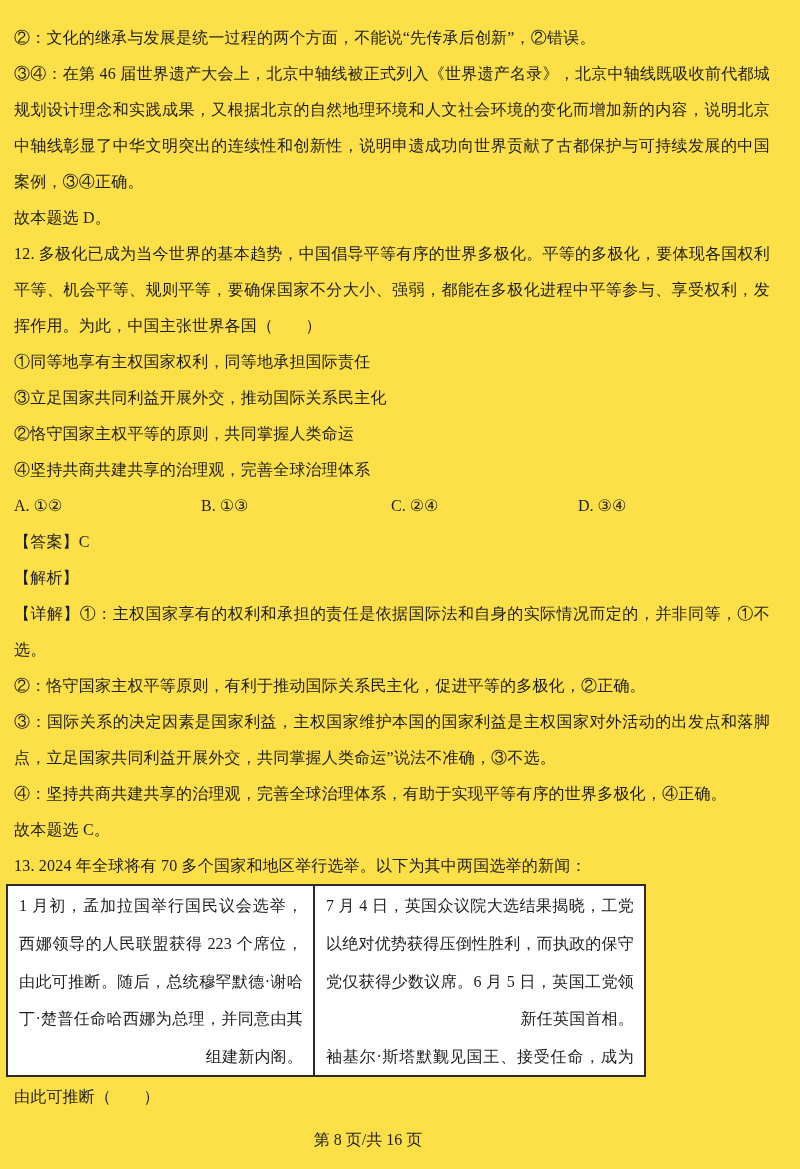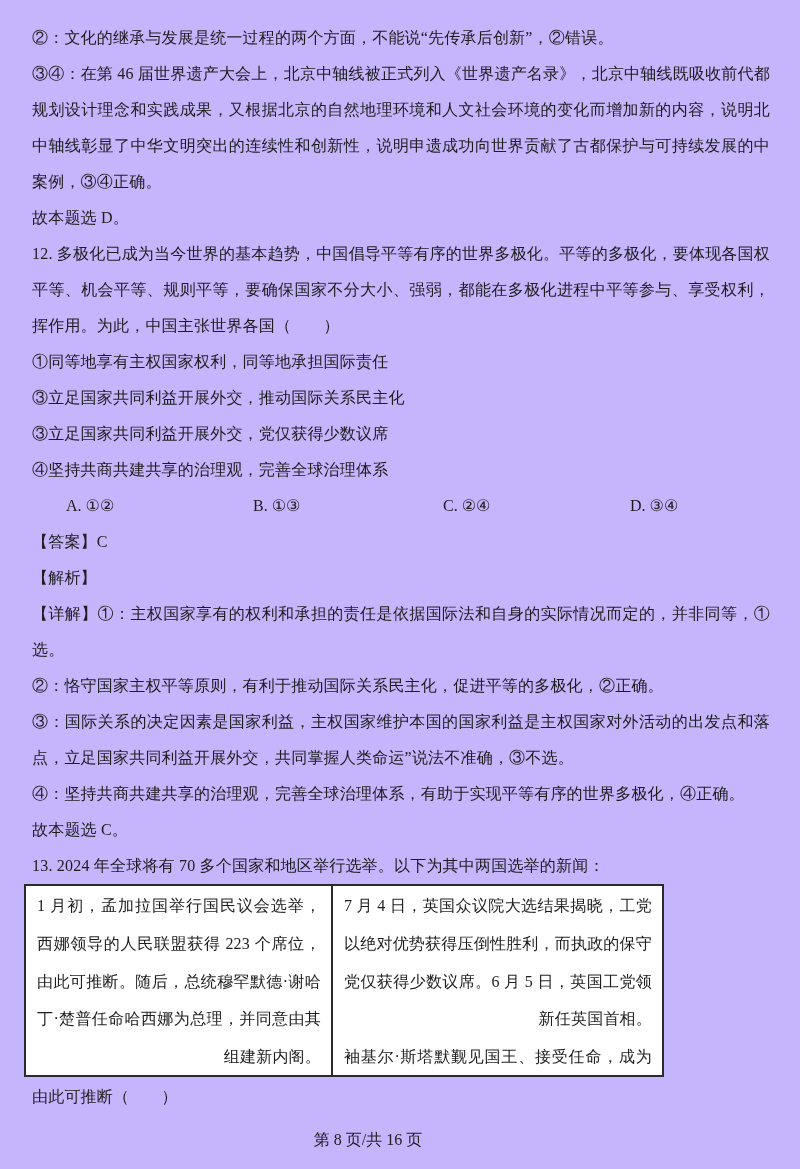--- a/index.html
+++ b/index.html
@@ -6,37 +6,37 @@
   html, body { background: #ffffff; }
   body {
     width: 800px; height: 1169px;
     font-family: "Liberation Serif", "DejaVu Serif", serif;
     color: #1d1d1d;
     -webkit-font-smoothing: antialiased;
   }
   .page {
     position: relative;
     width: 800px; height: 1169px;
-    padding: 20px 30px 0 32px;
+    padding: 20px 30px 0 14px;
     overflow: hidden;
-    background: #c4b5fd;
+    background: #fde047;
   }
   .line {
     height: 36px; line-height: 36px;
     font-size: 16px;
     white-space: nowrap;
     letter-spacing: 0.2px;
   }
   .fill {
     white-space: normal;
     text-align: justify;
     text-align-last: justify;
     overflow: hidden;
   }
-  .opts { display: flex; height: 36px; line-height: 36px; font-size: 16px; margin-left: 34px; }
+  .opts { display: flex; height: 36px; line-height: 36px; font-size: 16px; }
   .opt-a { width: 187px; } .opt-b { width: 190px; } .opt-c { width: 187px; } .opt-d { flex: 1; }
   .news-table {
     display: flex;
     width: 640px;
     height: 193px;
     margin-left: -8px;
     border: 2px solid #2b2b2b;
     background: #ffffff;
   }
   .cell { padding: 1px 10px 0 11px; }
@@ -72,21 +72,21 @@
   <div class="line fill">中轴线彰显了中华文明突出的连续性和创新性，说明申遗成功向世界贡献了古都保护与可持续发展的中国</div>
   <div class="line">案例，③④正确。</div>
   <div class="line">故本题选 D。</div>
 
   <div class="line fill">12. 多极化已成为当今世界的基本趋势，中国倡导平等有序的世界多极化。平等的多极化，要体现各国权利</div>
   <div class="line fill">平等、机会平等、规则平等，要确保国家不分大小、强弱，都能在多极化进程中平等参与、享受权利，发</div>
   <div class="line">挥作用。为此，中国主张世界各国（　　）</div>
 
   <div class="line">①同等地享有主权国家权利，同等地承担国际责任</div>
   <div class="line">③立足国家共同利益开展外交，推动国际关系民主化</div>
-  <div class="line">③立足国家共同利益开展外交，党仅获得少数议席</div>
+  <div class="line">②恪守国家主权平等的原则，共同掌握人类命运</div>
   <div class="line">④坚持共商共建共享的治理观，完善全球治理体系</div>
 
   <div class="opts">
     <span class="opt-a">A. ①②</span>
     <span class="opt-b">B. ①③</span>
     <span class="opt-c">C. ②④</span>
     <span class="opt-d">D. ③④</span>
   </div>
 
   <div class="line">【答案】C</div>

